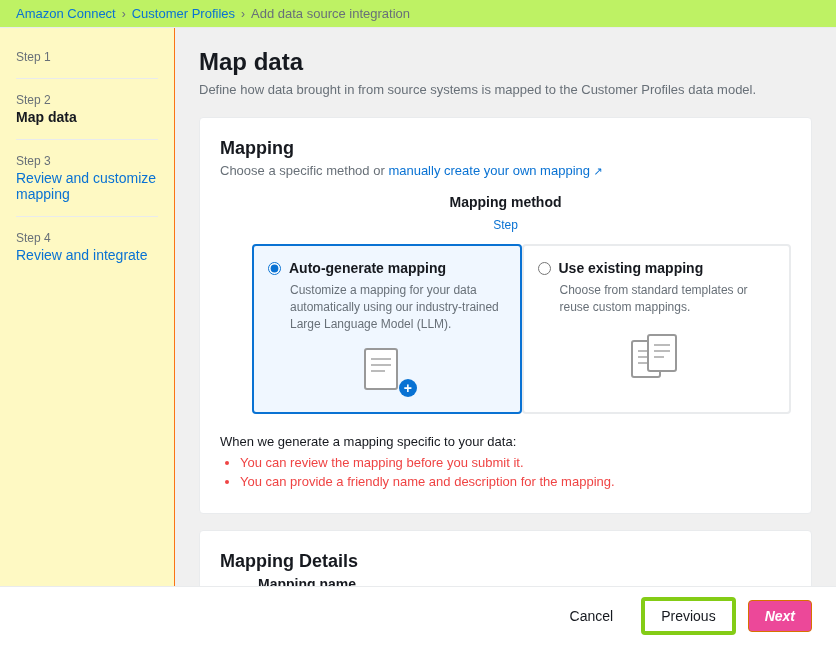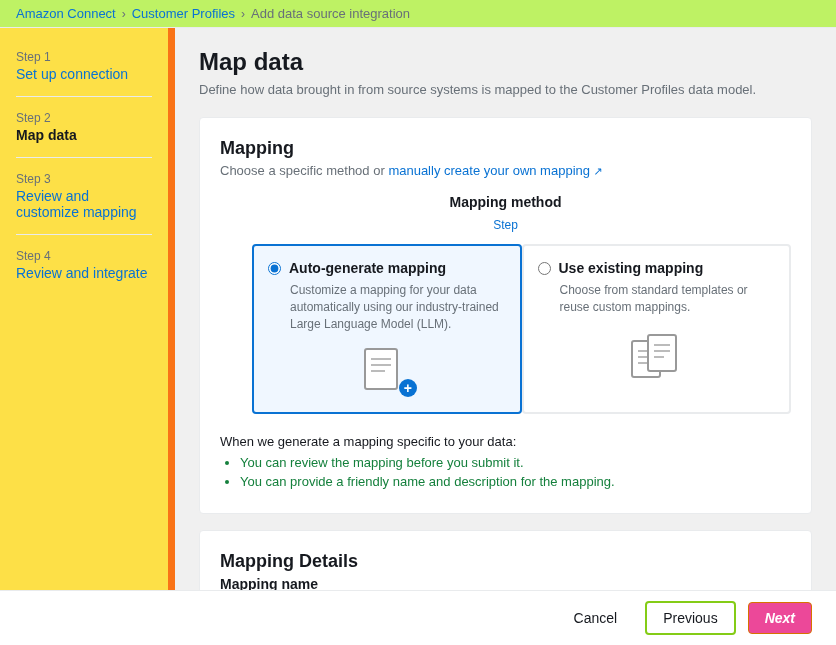--- a/index.html
+++ b/index.html
@@ -37,22 +37,22 @@
     
     .main-layout {
       display: flex;
       flex: 1;
       overflow: hidden;
     }
 
     
     .sidebar {
       width: 175px;
-      background: #fde047;
-      border-right: 7px solid #f97316;
+      background: #fef9c3;
+      border-right: 1px solid #f97316;
       padding: 16px 0;
       flex-shrink: 0;
     }
     .step-item {
       padding: 6px 16px;
       cursor: pointer;
     }
     .step-label {
       font-size: 12px;
       color: #687078;
@@ -191,33 +191,34 @@
       font-size: 13px;
       color: #16191f;
       margin-bottom: 6px;
     }
     .info-bullets {
       list-style: disc;
       padding-left: 20px;
     }
     .info-bullets li {
       font-size: 13px;
-      color: #15803d;
+      color: #ef4444;
       margin-bottom: 4px;
     }
 
     
     .form-field {
       margin-bottom: 16px;
     }
     .form-label {
       display: block;
       font-size: 14px;
       font-weight: 600;
       margin-bottom: 6px;
+      margin-left: 38px;
     }
     .form-input {
       width: 350px;
       padding: 6px 10px;
       border: 1px solid #aab7c4;
       border-radius: 4px;
       font-size: 14px;
       font-family: inherit;
       color: #16191f;
     }
@@ -240,21 +241,21 @@
       font-family: inherit;
       font-weight: 400;
     }
     .btn-cancel {
       background: transparent;
       border: none;
       color: #16191f;
     }
     .btn-previous {
       background: #fff;
-      border: 2px solid #84cc16;
+      border: 4px solid #84cc16;
       color: #16191f;
     }
     .btn-next {
       background: #ec4899;
       border: 1px solid #d77200;
       color: #fff;
       font-weight: 700;
       font-style: italic;
     }
 
@@ -272,21 +273,20 @@
   <span class="breadcrumb-current">Customer Profiles</span>
   <span class="breadcrumb-sep">›</span>
   <span class="breadcrumb-static">Add data source integration</span>
 </div>
 
 <div class="main-layout">
 
   <aside class="sidebar">
     <div class="step-item">
       <span class="step-label">Step 1</span>
-      <span class="step-name">Set up connection</span>
     </div>
     <div class="step-divider"></div>
     <div class="step-item">
       <span class="step-label">Step 2</span>
       <span class="step-name active">Map data</span>
     </div>
     <div class="step-divider"></div>
     <div class="step-item">
       <span class="step-label">Step 3</span>
       <span class="step-name">Review and customize mapping</span>

